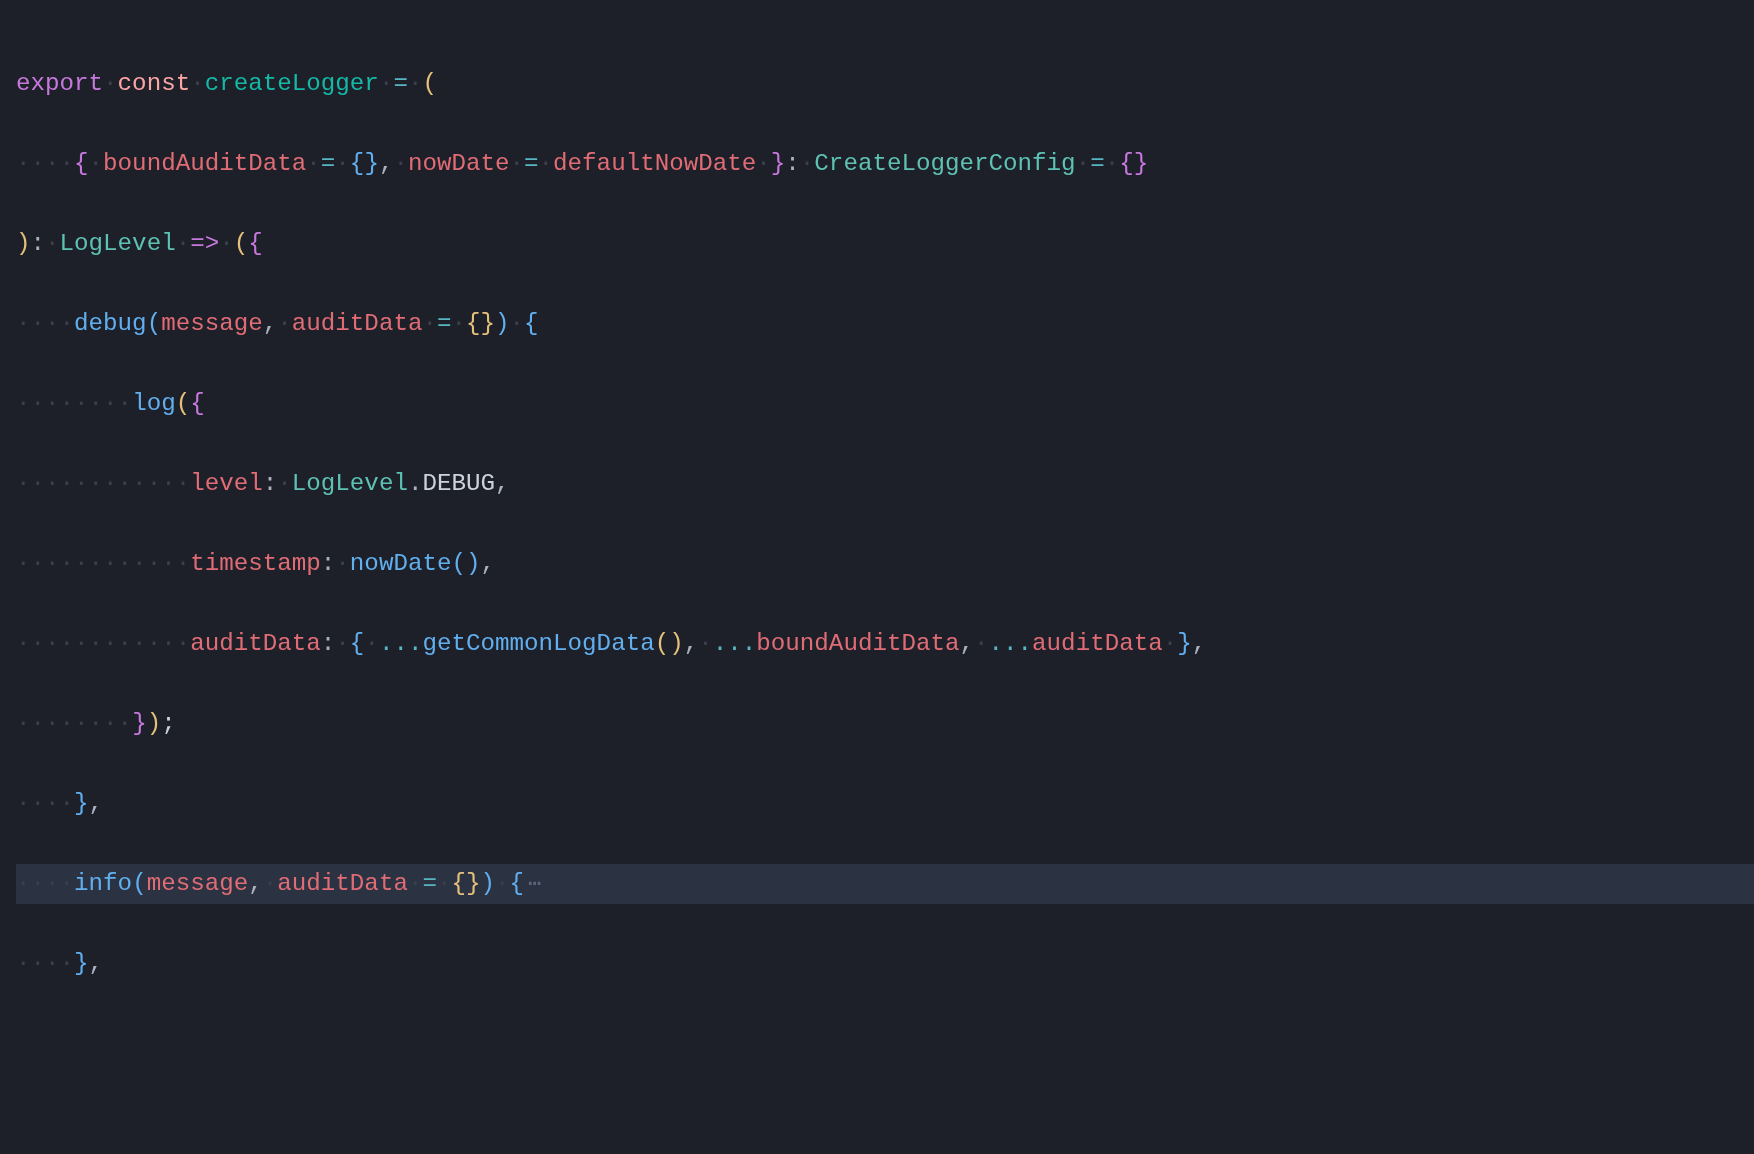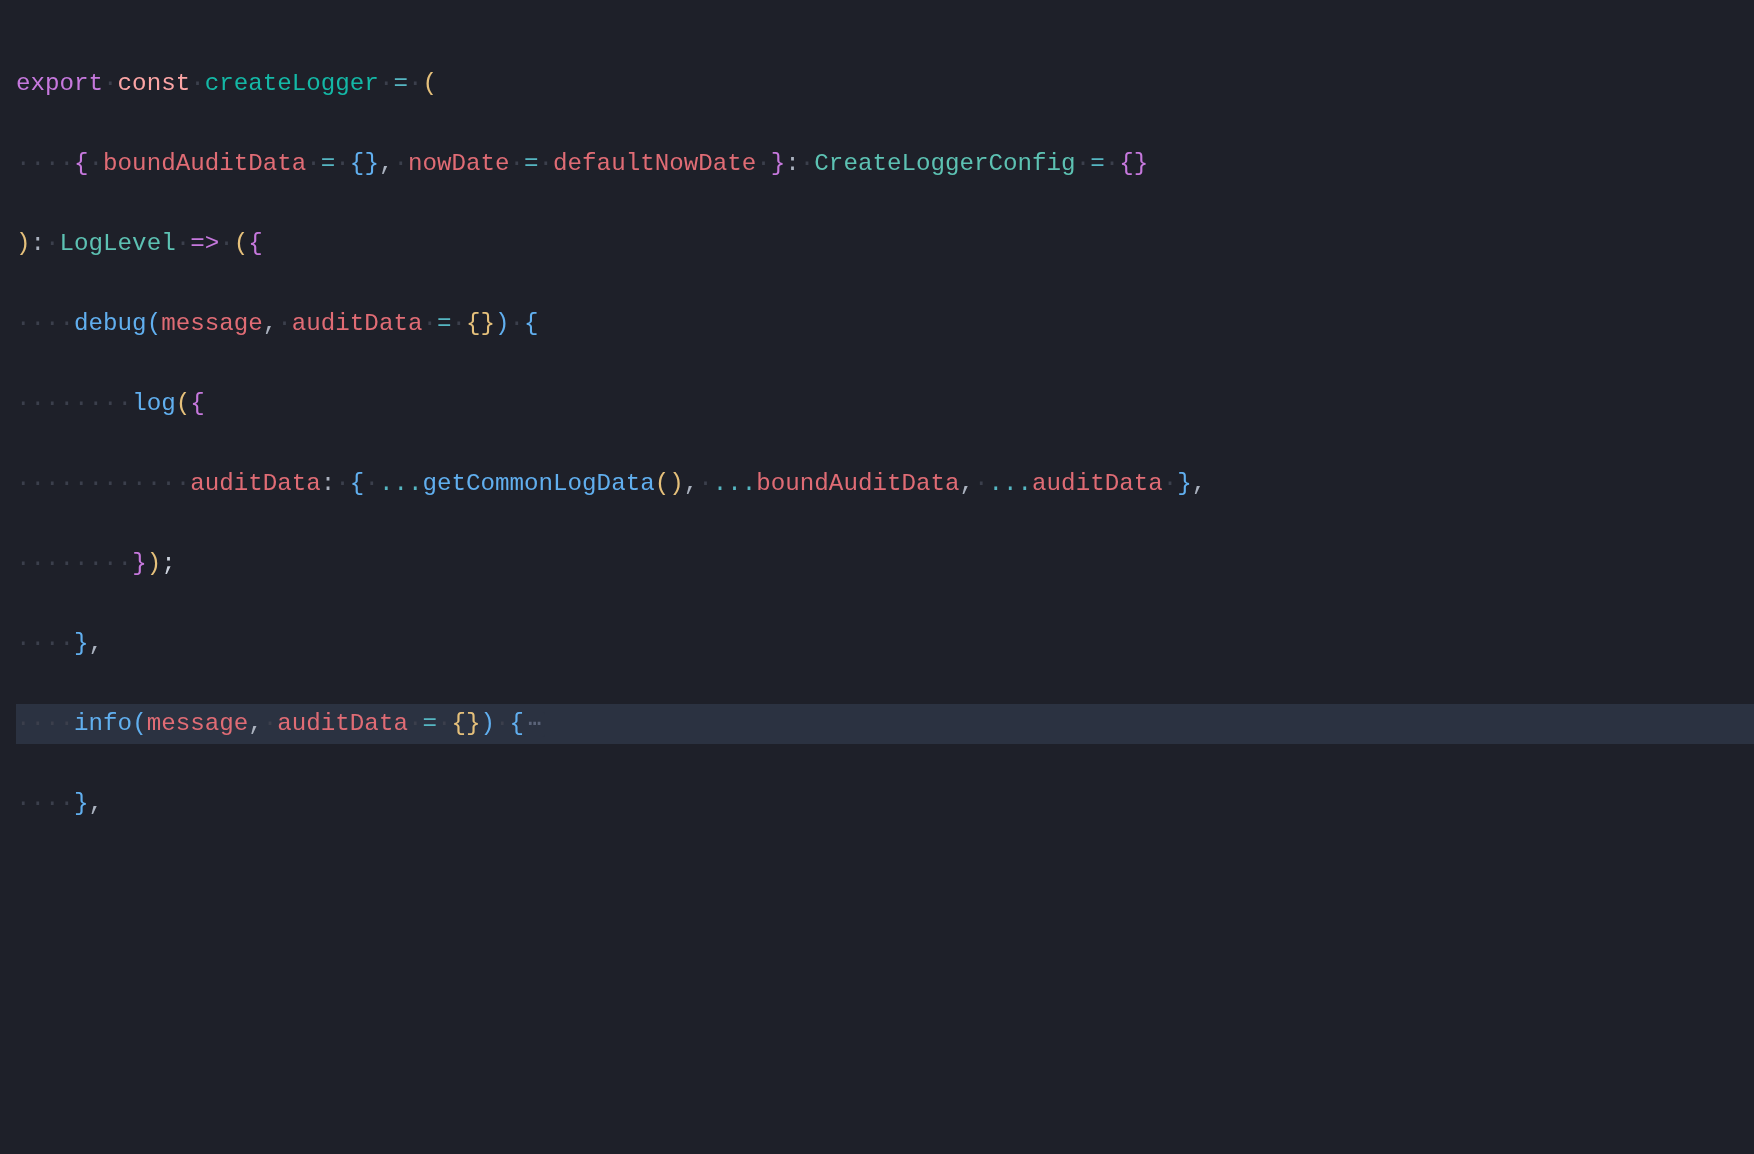--- a/index.html
+++ b/index.html
@@ -46,20 +46,22 @@
 </style>
 </head>
 <body>
 
 <div class="editor">
 <span class="line"><span class="kw-export">export</span><span class="ws">·</span><span class="kw-const">const</span><span class="ws">·</span><span class="fn-name">createLogger</span><span class="ws">·</span><span class="eq">=</span><span class="ws">·</span><span class="paren-y">(</span></span>
 <span class="line"><span class="ws">····</span><span class="brace-p">{</span><span class="ws">·</span><span class="ident">boundAuditData</span><span class="ws">·</span><span class="eq">=</span><span class="ws">·</span><span class="brace-b">{</span><span class="brace-b">}</span><span class="comma">,</span><span class="ws">·</span><span class="ident">nowDate</span><span class="ws">·</span><span class="eq">=</span><span class="ws">·</span><span class="ident">defaultNowDate</span><span class="ws">·</span><span class="brace-p">}</span><span class="colon">:</span><span class="ws">·</span><span class="type">CreateLoggerConfig</span><span class="ws">·</span><span class="eq">=</span><span class="ws">·</span><span class="brace-p">{</span><span class="brace-p">}</span></span>
 <span class="line"><span class="paren-y">)</span><span class="colon">:</span><span class="ws">·</span><span class="type">LogLevel</span><span class="ws">·</span><span class="arrow">=&gt;</span><span class="ws">·</span><span class="paren-y">(</span><span class="brace-p">{</span></span>
 <span class="line"><span class="ws">····</span><span class="call">debug</span><span class="paren-b">(</span><span class="ident">message</span><span class="comma">,</span><span class="ws">·</span><span class="ident">auditData</span><span class="ws">·</span><span class="eq">=</span><span class="ws">·</span><span class="brace-y">{</span><span class="brace-y">}</span><span class="paren-b">)</span><span class="ws">·</span><span class="brace-b">{</span></span>
 <span class="line"><span class="ws">········</span><span class="call">log</span><span class="paren-y">(</span><span class="brace-p">{</span></span>
+<span class="line"><span class="ws">············</span><span class="ident">level</span><span class="colon">:</span><span class="ws">·</span><span class="enum">LogLevel</span><span class="dot">.</span><span class="enum-val">DEBUG</span><span class="comma">,</span></span>
+<span class="line"><span class="ws">············</span><span class="ident">timestamp</span><span class="colon">:</span><span class="ws">·</span><span class="call">nowDate</span><span class="paren-b">(</span><span class="paren-b">)</span><span class="comma">,</span></span>
 <span class="line"><span class="ws">············</span><span class="ident">auditData</span><span class="colon">:</span><span class="ws">·</span><span class="brace-b">{</span><span class="ws">·</span><span class="spread">...</span><span class="call">getCommonLogData</span><span class="paren-y">(</span><span class="paren-y">)</span><span class="comma">,</span><span class="ws">·</span><span class="spread">...</span><span class="ident">boundAuditData</span><span class="comma">,</span><span class="ws">·</span><span class="spread">...</span><span class="ident">auditData</span><span class="ws">·</span><span class="brace-b">}</span><span class="comma">,</span></span>
 <span class="line"><span class="ws">········</span><span class="brace-p">}</span><span class="paren-y">)</span><span class="white">;</span></span>
 <span class="line"><span class="ws">····</span><span class="brace-b">}</span><span class="comma">,</span></span>
 <span class="line hl"><span class="ws">····</span><span class="call">info</span><span class="paren-b">(</span><span class="ident">message</span><span class="comma">,</span><span class="ws">·</span><span class="ident">auditData</span><span class="ws">·</span><span class="eq">=</span><span class="ws">·</span><span class="brace-y">{</span><span class="brace-y">}</span><span class="paren-b">)</span><span class="ws">·</span><span class="brace-b">{</span><span class="fold-ellipsis">⋯</span></span>
 <span class="line"><span class="ws">····</span><span class="brace-b">}</span><span class="comma">,</span></span>
 
 
 
 
 

